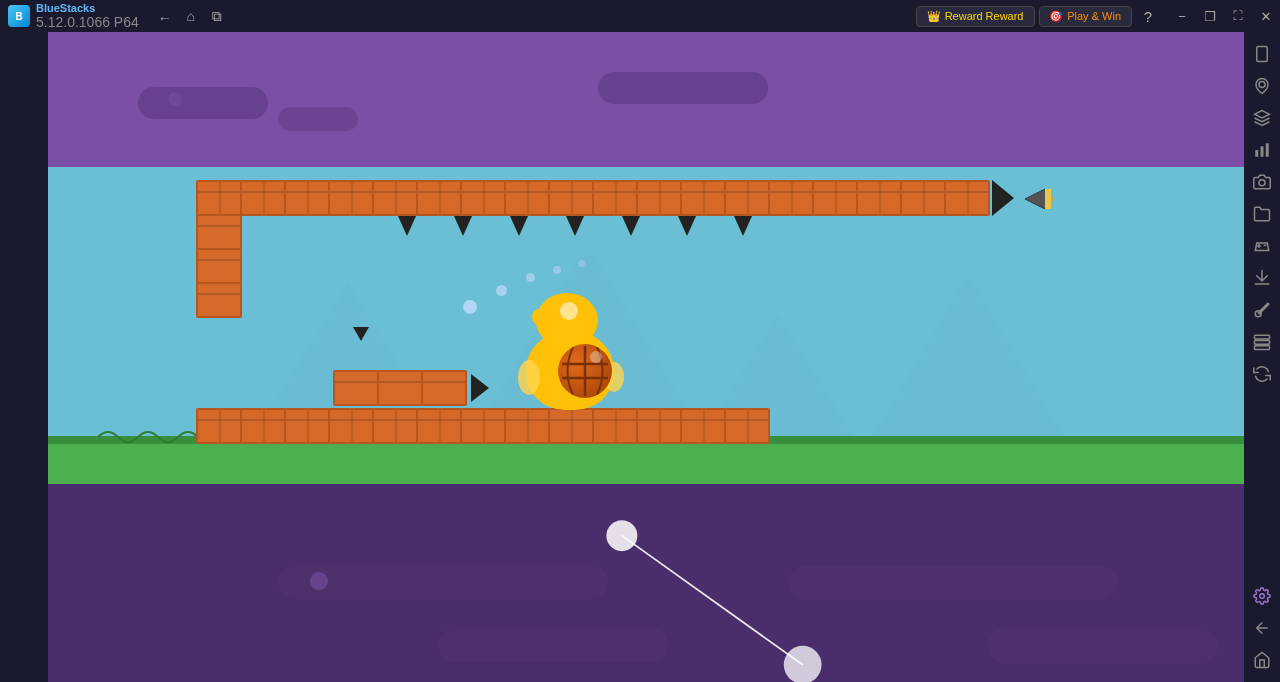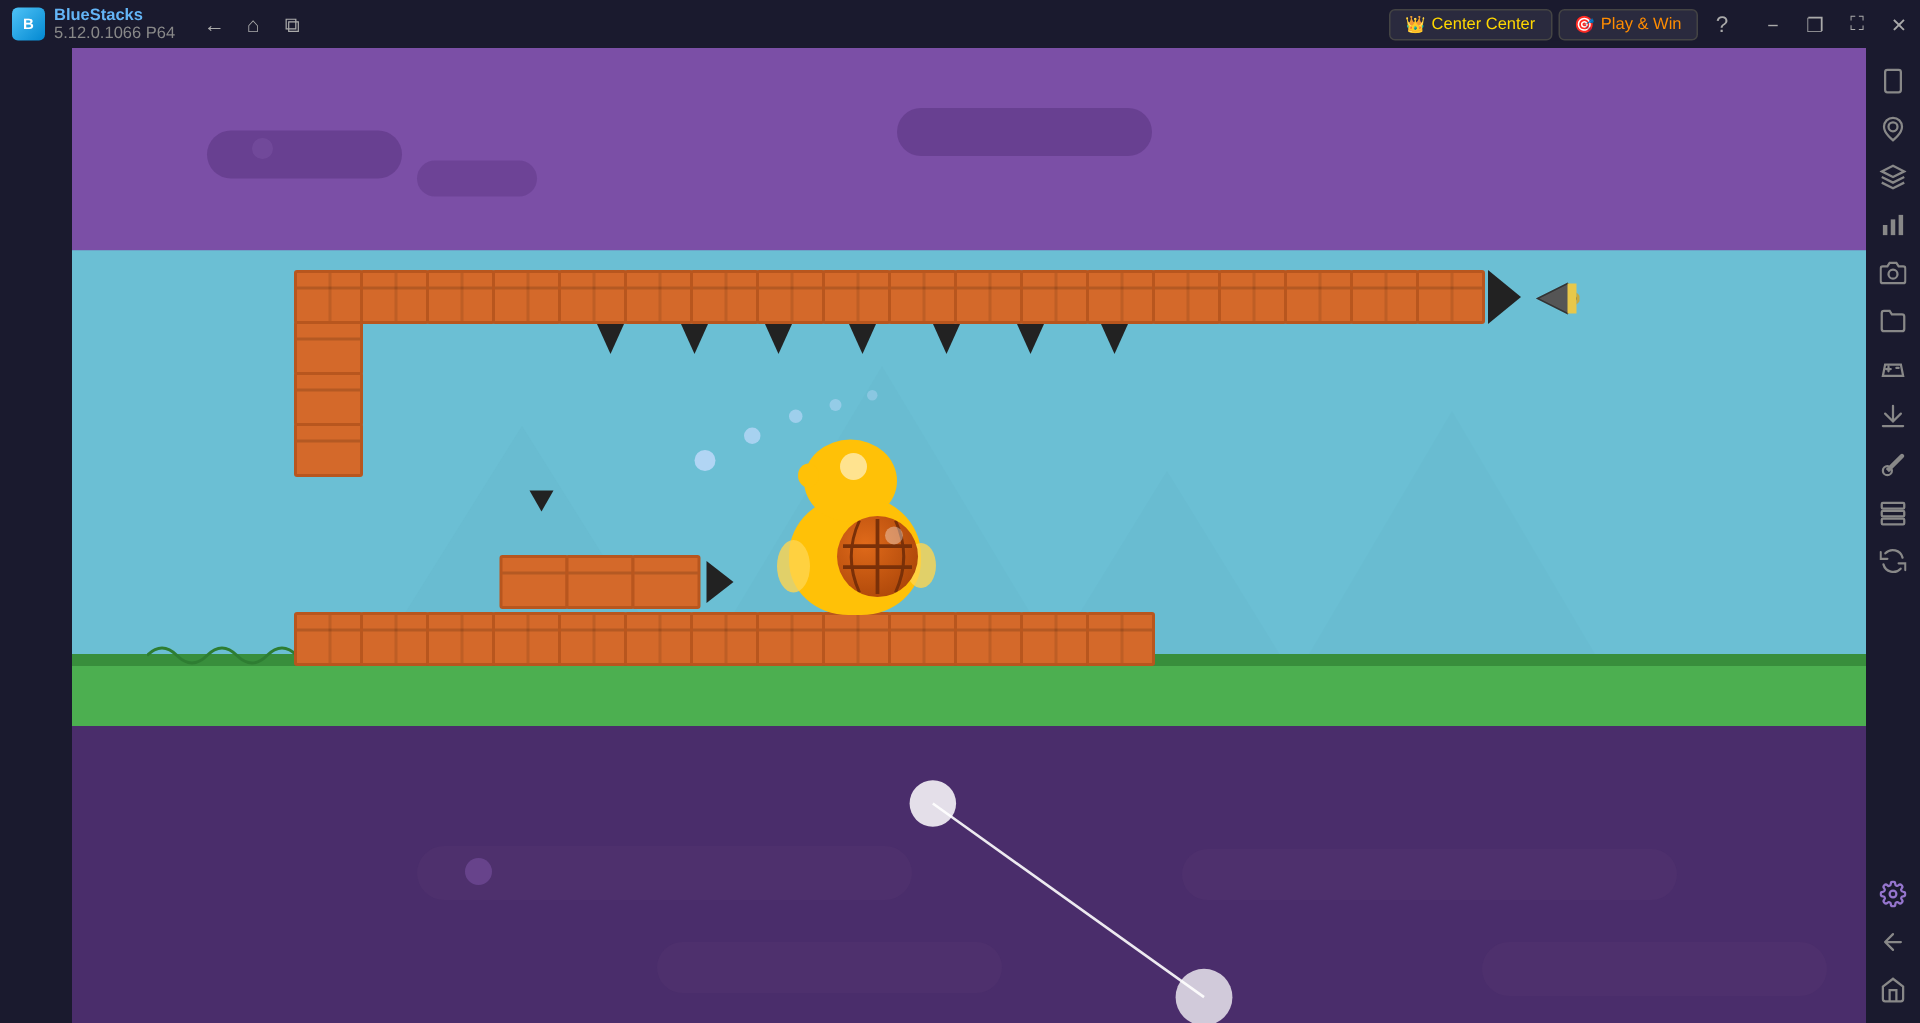--- a/index.html
+++ b/index.html
@@ -12,21 +12,21 @@
     }
     #titlebar .logo-area {
       display: flex; align-items: center; padding: 0 8px; min-width: 120px;
     }
     #titlebar .logo-icon {
       width: 22px; height: 22px; background: linear-gradient(135deg, #4fc3f7, #0288d1);
       border-radius: 4px; margin-right: 6px; display: flex; align-items: center; justify-content: center;
       color: white; font-size: 10px; font-weight: bold;
     }
     #titlebar .app-name { color: #64b5f6; font-size: 11px; font-weight: bold; line-height: 1.1; }
-    #titlebar .app-version { color: #888; font-size: 11px; }
+    #titlebar .app-version { color: #888; font-size: 14px; }
     #titlebar .nav-buttons { display: flex; gap: 2px; padding: 0 6px; }
     #titlebar .nav-btn {
       width: 24px; height: 24px; background: transparent; border: none;
       color: #aaa; cursor: pointer; display: flex; align-items: center; justify-content: center;
       border-radius: 3px; font-size: 14px;
     }
     #titlebar .spacer { flex: 1; }
     #titlebar .titlebar-actions { display: flex; align-items: center; gap: 4px; padding: 0 8px; }
     #titlebar .reward-btn {
       display: flex; align-items: center; gap: 4px; padding: 3px 10px;
@@ -83,21 +83,21 @@
   </div>
   <div class="nav-buttons">
     <button class="nav-btn">←</button>
     <button class="nav-btn">⌂</button>
     <button class="nav-btn">⧉</button>
   </div>
   <div class="spacer"></div>
   <div class="titlebar-actions">
     <div class="reward-btn">
       <span>👑</span>
-      <span>Center Center</span>
+      <span>Reward Reward</span>
     </div>
     <div class="play-win-btn">
       <span>🎯</span>
       <span>Play &amp; Win</span>
     </div>
     <button class="nav-btn" style="color:#aaa; font-size:15px;">?</button>
   </div>
   <div class="win-controls">
     <button class="win-btn">−</button>
     <button class="win-btn">❐</button>

